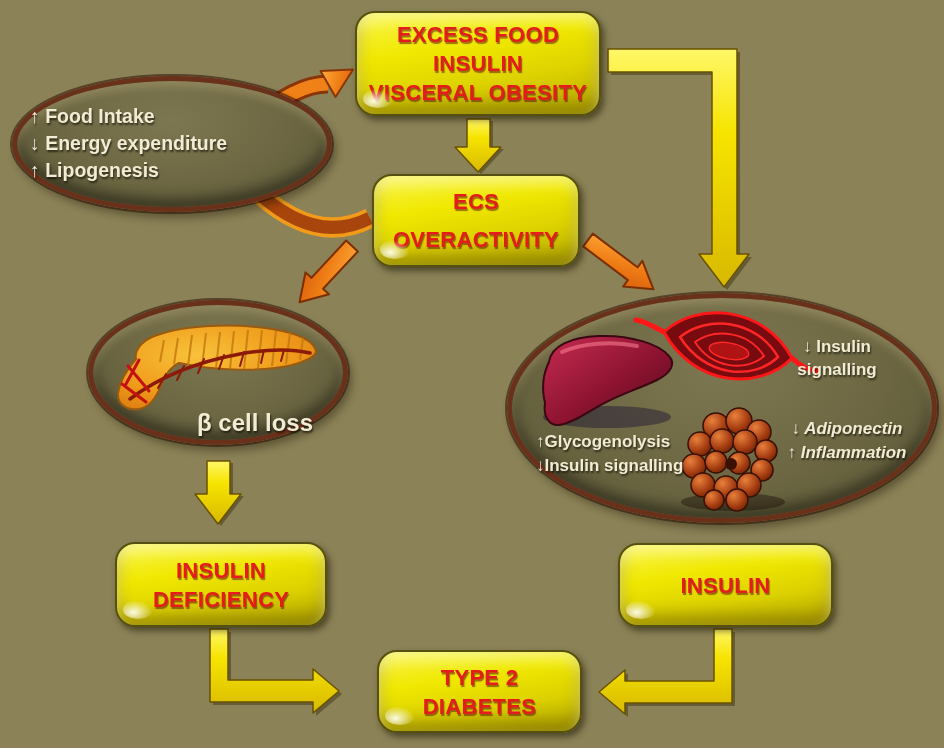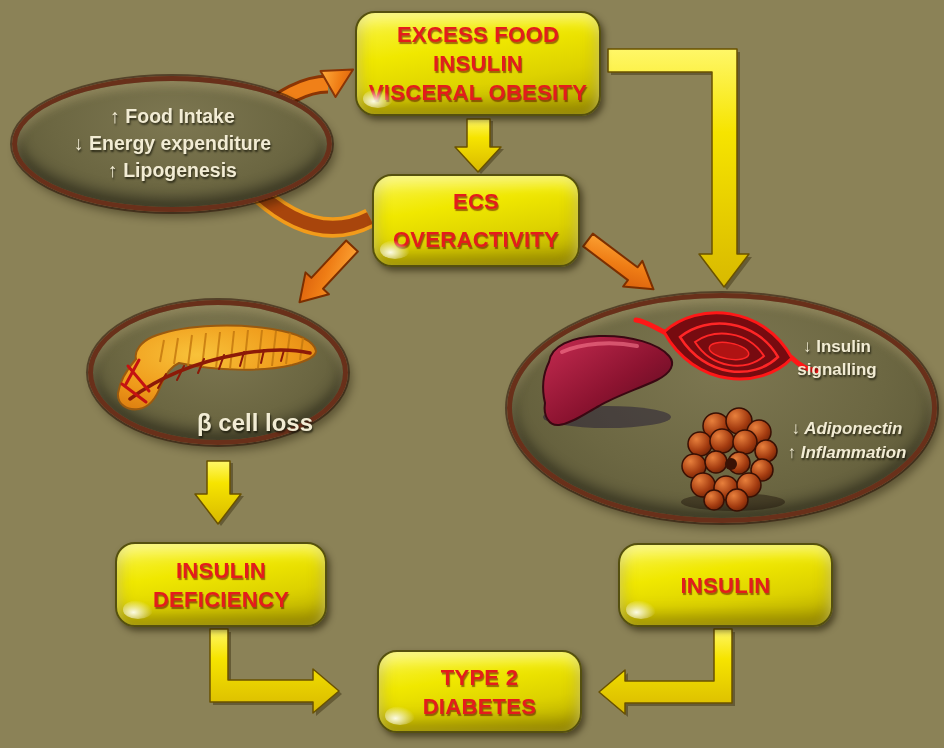--- a/index.html
+++ b/index.html
@@ -32,21 +32,21 @@
   }
   .node .line{
     display:block;font-weight:bold;font-size:22px;line-height:29px;color:#e41c1c;
     text-shadow:1px 2px 1px rgba(90,10,0,.55);letter-spacing:.3px;
   }
   .etext{
     position:absolute;z-index:3;color:#f2ecd4;font-weight:bold;
     text-shadow:1px 2px 2px rgba(10,10,0,.65);
   }
   .etext .line{display:block;}
-  #label-lifestyle{left:30px;top:103px;width:285px;font-size:19.5px;line-height:27px;text-align:center;}
+  #label-lifestyle{left:30px;top:103px;width:285px;font-size:19.5px;line-height:27px;}
   #label-bcell{left:185px;top:409px;width:140px;font-size:24px;text-align:center;}
   #label-muscle{left:782px;top:335px;width:110px;font-size:17px;line-height:23px;text-align:center;}
   #label-liver{left:536px;top:430px;width:175px;font-size:17px;line-height:24px;text-align:left;}
   #label-adipose{left:773px;top:417px;width:148px;font-size:17px;line-height:24px;text-align:center;font-style:italic;}
   #node-excess{left:355px;top:11px;width:246px;height:105px;}
   #node-ecs{left:372px;top:174px;width:208px;height:93px;gap:9px;}
   #node-insdef{left:115px;top:542px;width:212px;height:85px;}
   #node-insres{left:618px;top:543px;width:215px;height:84px;}
   #node-type2{left:377px;top:650px;width:205px;height:83px;}
   #el-lifestyle{left:12px;top:76px;width:320px;height:136px;}
@@ -189,20 +189,24 @@
   <div class="etext" id="label-lifestyle">
     <span class="line">↑ Food Intake</span>
     <span class="line">↓ Energy expenditure</span>
     <span class="line">↑ Lipogenesis</span>
   </div>
   <div class="etext" id="label-bcell">β cell loss</div>
   <div class="etext" id="label-muscle">
     <span class="line">↓ Insulin</span>
     <span class="line">signalling</span>
   </div>
+  <div class="etext" id="label-liver">
+    <span class="line">↑Glycogenolysis</span>
+    <span class="line">↓Insulin signalling</span>
+  </div>
   <div class="etext" id="label-adipose">
     <span class="line">↓ Adiponectin</span>
     <span class="line">↑ Inflammation</span>
   </div>
 
   <div class="node" id="node-excess">
     <span class="line">EXCESS FOOD</span>
     <span class="line">INSULIN</span>
     <span class="line">VISCERAL OBESITY</span>
   </div>

